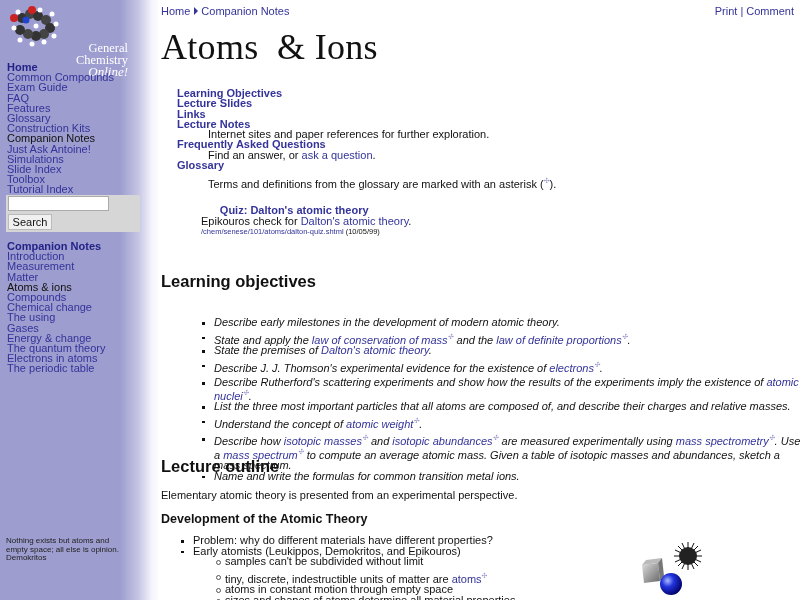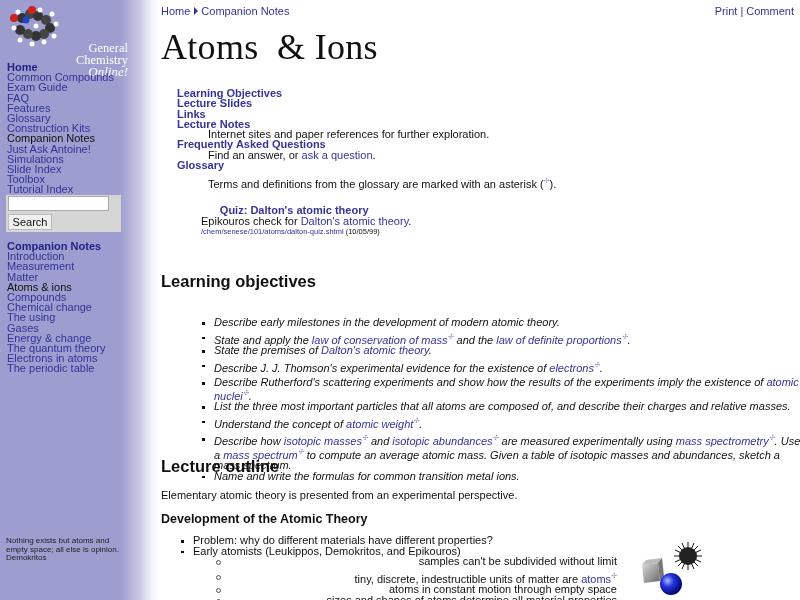--- a/index.html
+++ b/index.html
@@ -23,21 +23,21 @@
     position: absolute; left: 58px; top: 6px; width: 64px;
     font-family: "Liberation Serif", serif; color: #ffffff;
     font-size: 12.5px; line-height: 12px; text-align: right; margin-top: 32px;
   }
   .logo-text .it { font-style: italic; font-size: 13px; }
   .nav { position: absolute; left: 7px; top: 62px; }
   .nav a, .nav span { display: block; font-size: 11px; line-height: 10.2px; color: #33339a; }
   .nav .bold { font-weight: bold; color: #222288; }
   .nav .current { color: #111; }
   .searchbox {
-    position: absolute; left: 6px; top: 195px; width: 115px; height: 37px;
+    position: absolute; left: 6px; top: 195px; width: 134px; height: 37px;
     background: #d6d6d6;
   }
   .searchbox input {
     position: absolute; left: 2px; top: 1px; width: 101px; height: 15px;
     border: 1px solid #aaa; background: #fff; padding: 0 2px; font-size: 10px;
   }
   .searchbox button {
     position: absolute; left: 2px; top: 19px; width: 44px; height: 16px;
     border: 1px solid #bbb; background: #f0f0f0; font-family: "Liberation Sans", sans-serif;
     font-size: 11px; padding: 0; color: #111;
@@ -77,21 +77,21 @@
   ul.obj li { position: relative; font-size: 11px; line-height: 10.5px; color: #111; }
   ul.obj li::before { content: ""; position: absolute; left: -12px; top: 5px; width: 2.5px; height: 2.5px; background: #111; }
   ul.obj li.sp { margin-top: 4px; }
 
   .para { position: absolute; left: 161px; font-size: 11px; color: #111; }
   h3.sub { position: absolute; left: 161px; margin: 0; font-size: 12.5px; font-weight: bold; color: #111; }
   ul.outline { position: absolute; left: 177px; top: 535px; margin: 0; padding: 0 0 0 16px; list-style: none; width: 440px; }
   ul.outline > li { position: relative; font-size: 11px; line-height: 10.5px; }
   ul.outline > li::before { content: ""; position: absolute; left: -12px; top: 5px; width: 2.5px; height: 2.5px; background: #111; }
   ul.inner { list-style: none; padding: 0 0 0 32px; margin: 0; }
-  ul.inner li { position: relative; font-size: 11px; line-height: 10.5px; text-align: right; }
+  ul.inner li { position: relative; font-size: 11px; line-height: 10.5px; }
   ul.inner li::before { content: ""; position: absolute; left: -9px; top: 4px; width: 3px; height: 3px; border-radius: 50%; border: 0.8px solid #555; }
   ul.inner li.sp { margin-top: 4px; }
 
   .atoms-img { position: absolute; left: 638px; top: 537px; width: 70px; height: 63px; }
 </style>
 </head>
 <body>
 
 <div id="sidebar">
   <div class="logo">

